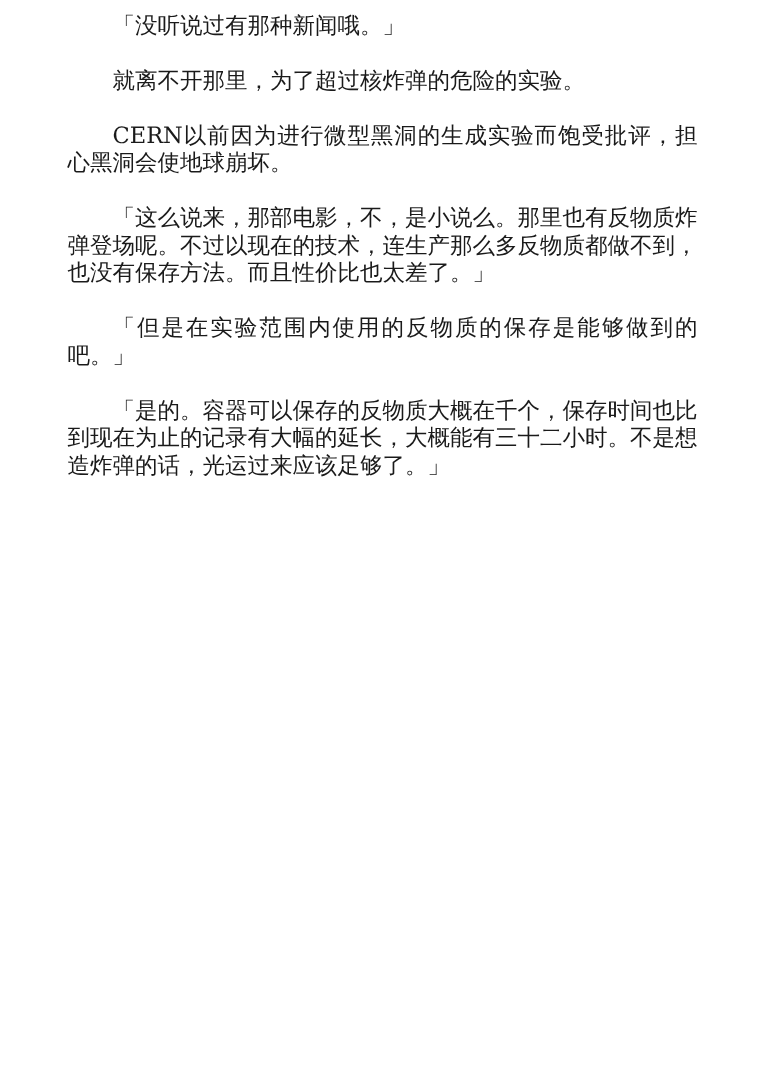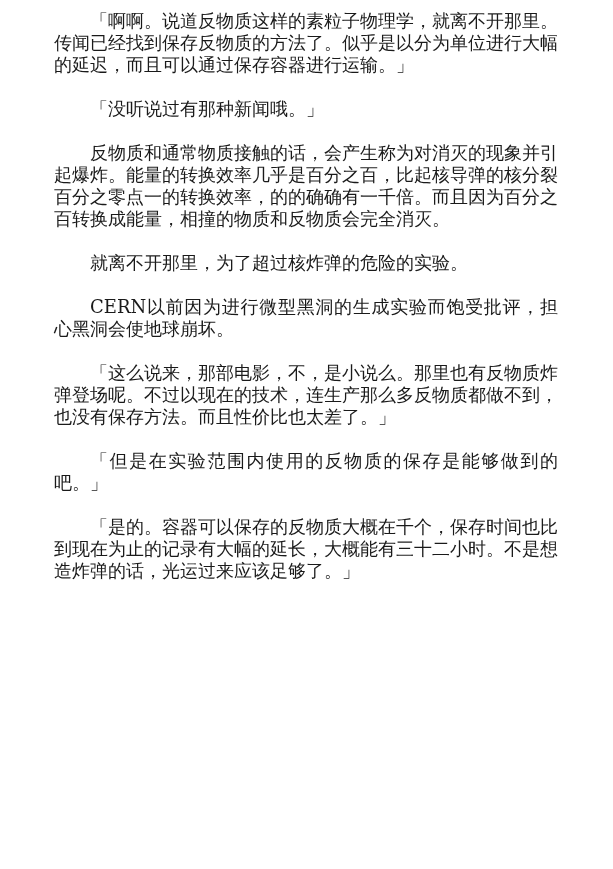--- a/index.html
+++ b/index.html
@@ -8,21 +8,19 @@
     position: absolute; left: 54px; top: 10px; width: 504px;
     font-family: "DejaVu Serif", "Liberation Serif", serif;
     font-size: 18px; line-height: 22px; color: #1a1a1a;
   }
   .para { margin: 0 0 22px 0; text-indent: 36px; text-align: justify; }
 </style>
 </head>
 <body>
 
 <div class="page">
-  <p class="para">「啊啊。说道反物质这样的素粒子物理学，就离不开那里。传闻已经找到保存反物质的方法了。似乎是以分为单位进行大幅的延迟，而且可以通过保存容器进行运输。」</p>
   <p class="para">「没听说过有那种新闻哦。」</p>
-  <p class="para">反物质和通常物质接触的话，会产生称为对消灭的现象并引起爆炸。能量的转换效率几乎是百分之百，比起核导弹的核分裂百分之零点一的转换效率，的的确确有一千倍。而且因为百分之百转换成能量，相撞的物质和反物质会完全消灭。</p>
   <p class="para">就离不开那里，为了超过核炸弹的危险的实验。</p>
   <p class="para">CERN以前因为进行微型黑洞的生成实验而饱受批评，担心黑洞会使地球崩坏。</p>
   <p class="para">「这么说来，那部电影，不，是小说么。那里也有反物质炸弹登场呢。不过以现在的技术，连生产那么多反物质都做不到，也没有保存方法。而且性价比也太差了。」</p>
   <p class="para">「但是在实验范围内使用的反物质的保存是能够做到的吧。」</p>
   <p class="para">「是的。容器可以保存的反物质大概在千个，保存时间也比到现在为止的记录有大幅的延长，大概能有三十二小时。不是想造炸弹的话，光运过来应该足够了。」</p>
 </div>
 
 </body></html>

